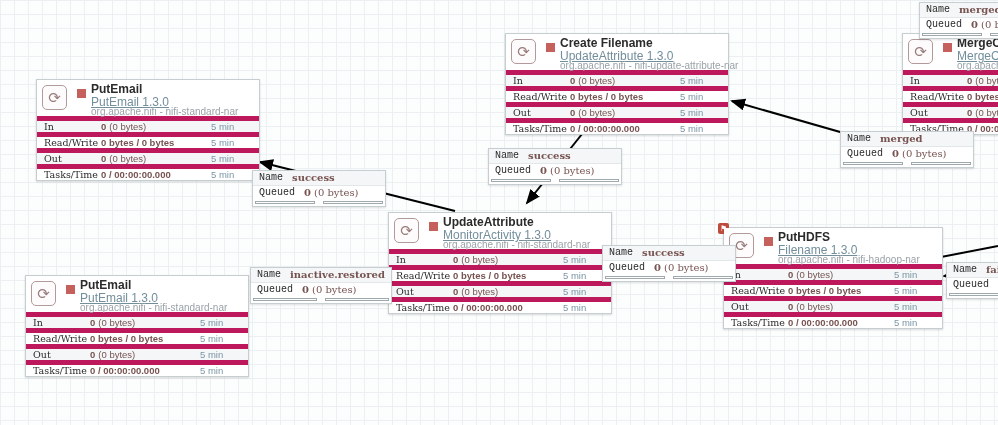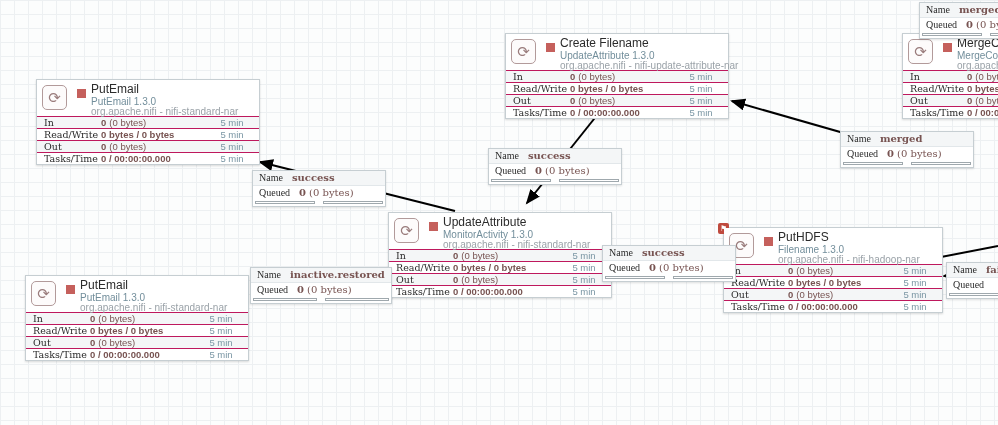--- a/index.html
+++ b/index.html
@@ -19,50 +19,50 @@
     position:absolute;width:222px;background:#fff;
     border:1px solid #c6ced2;box-shadow:0 1px 2px rgba(0,0,0,.15);
   }
   .phead{position:relative;height:36px;background:#fff;}
   .picon{
     position:absolute;left:5px;top:5px;width:25px;height:25px;box-sizing:border-box;
     border:1px solid #b29a9a;border-radius:5px;background:#fdfbfb;
     color:#9a7c7c;font-size:15px;line-height:23px;text-align:center;
   }
   .pstatus{position:absolute;left:40px;top:9px;width:9px;height:9px;background:#c5605c;}
-  .ptitle{position:absolute;left:54px;top:3px;font-size:12px;line-height:13px;color:#2b2b2b;font-weight:normal;white-space:nowrap;}
-  .ptype{position:absolute;left:54px;top:17px;font-size:10px;line-height:10px;color:#728e9b;white-space:nowrap;}
+  .ptitle{position:absolute;left:54px;top:3px;font-size:12px;line-height:13px;color:#2b2b2b;font-weight:bold;white-space:nowrap;}
+  .ptype{position:absolute;left:54px;top:17px;font-size:12px;line-height:10px;color:#728e9b;white-space:nowrap;text-decoration:underline;}
   .pbundle{position:absolute;left:54px;top:28px;font-size:10px;line-height:8px;color:#9aa2a8;white-space:nowrap;}
-  .prow{display:flex;height:11px;line-height:11px;font-size:9.5px;border-top:1px solid #be185d;white-space:nowrap;}
+  .prow{display:flex;height:11px;line-height:11px;font-size:9.5px;border-top:5px solid #be185d;white-space:nowrap;}
   .prow.odd{background:#f4f6f7;}
   .plabel{width:57px;padding-left:7px;font-family:"DejaVu Serif",serif;color:#2b2b2b;overflow:hidden;}
   .pval{flex:1;color:#775351;}
   .pval b{font-weight:bold;}
   .pval .ex{margin-left:3px;font-weight:normal;}
-  .pwin{width:42px;text-align:center;padding-right:6px;color:#7a96a4;}
+  .pwin{width:42px;text-align:left;padding-right:6px;color:#7a96a4;}
   .pwarn{
     position:absolute;left:-6px;top:-5px;width:11px;height:11px;border-radius:2px;
     background:#bf4a3e;color:#fff;font-size:8px;line-height:11px;text-align:center;
   }
   .p0{left:36px;top:79px;}
   .p1{left:505px;top:33px;}
   .p2{left:388px;top:212px;}
   .p3{left:723px;top:227px;width:218px;}
   .p4{left:902px;top:33px;}
   .p5{left:25px;top:275px;}
 
   
   .clabel{
     position:absolute;width:132px;background:#fff;
     border:1px solid #c6ced2;box-shadow:0 1px 2px rgba(0,0,0,.12);
     font-size:10px;white-space:nowrap;
   }
   .crow{display:flex;height:14px;line-height:14px;padding-left:6px;overflow:hidden;}
   .crow.name{background:#f4f6f7;border-bottom:1px solid #e2e7ea;}
-  .ckey{font-family:Liberation Serif, serif;color:#2b2b2b;margin-right:9px;}
+  .ckey{font-family:Liberation Mono, monospace;color:#2b2b2b;margin-right:9px;}
   .cval{font-family:"DejaVu Serif",serif;color:#775351;font-weight:bold;}
   .cval .ex{font-weight:normal;margin-left:3px;}
   .cbars{display:flex;justify-content:space-between;padding:1px 2px 2px 2px;}
   .cbar{width:47%;height:3px;background:#fff;border:1px solid #9fa8ad;box-sizing:border-box;}
   .c0{left:919px;top:2px;}
   .c1{left:840px;top:131px;}
   .c2{left:252px;top:170px;}
   .c3{left:488px;top:148px;}
   .c4{left:602px;top:245px;}
   .c5{left:250px;top:267px;width:140px;}

